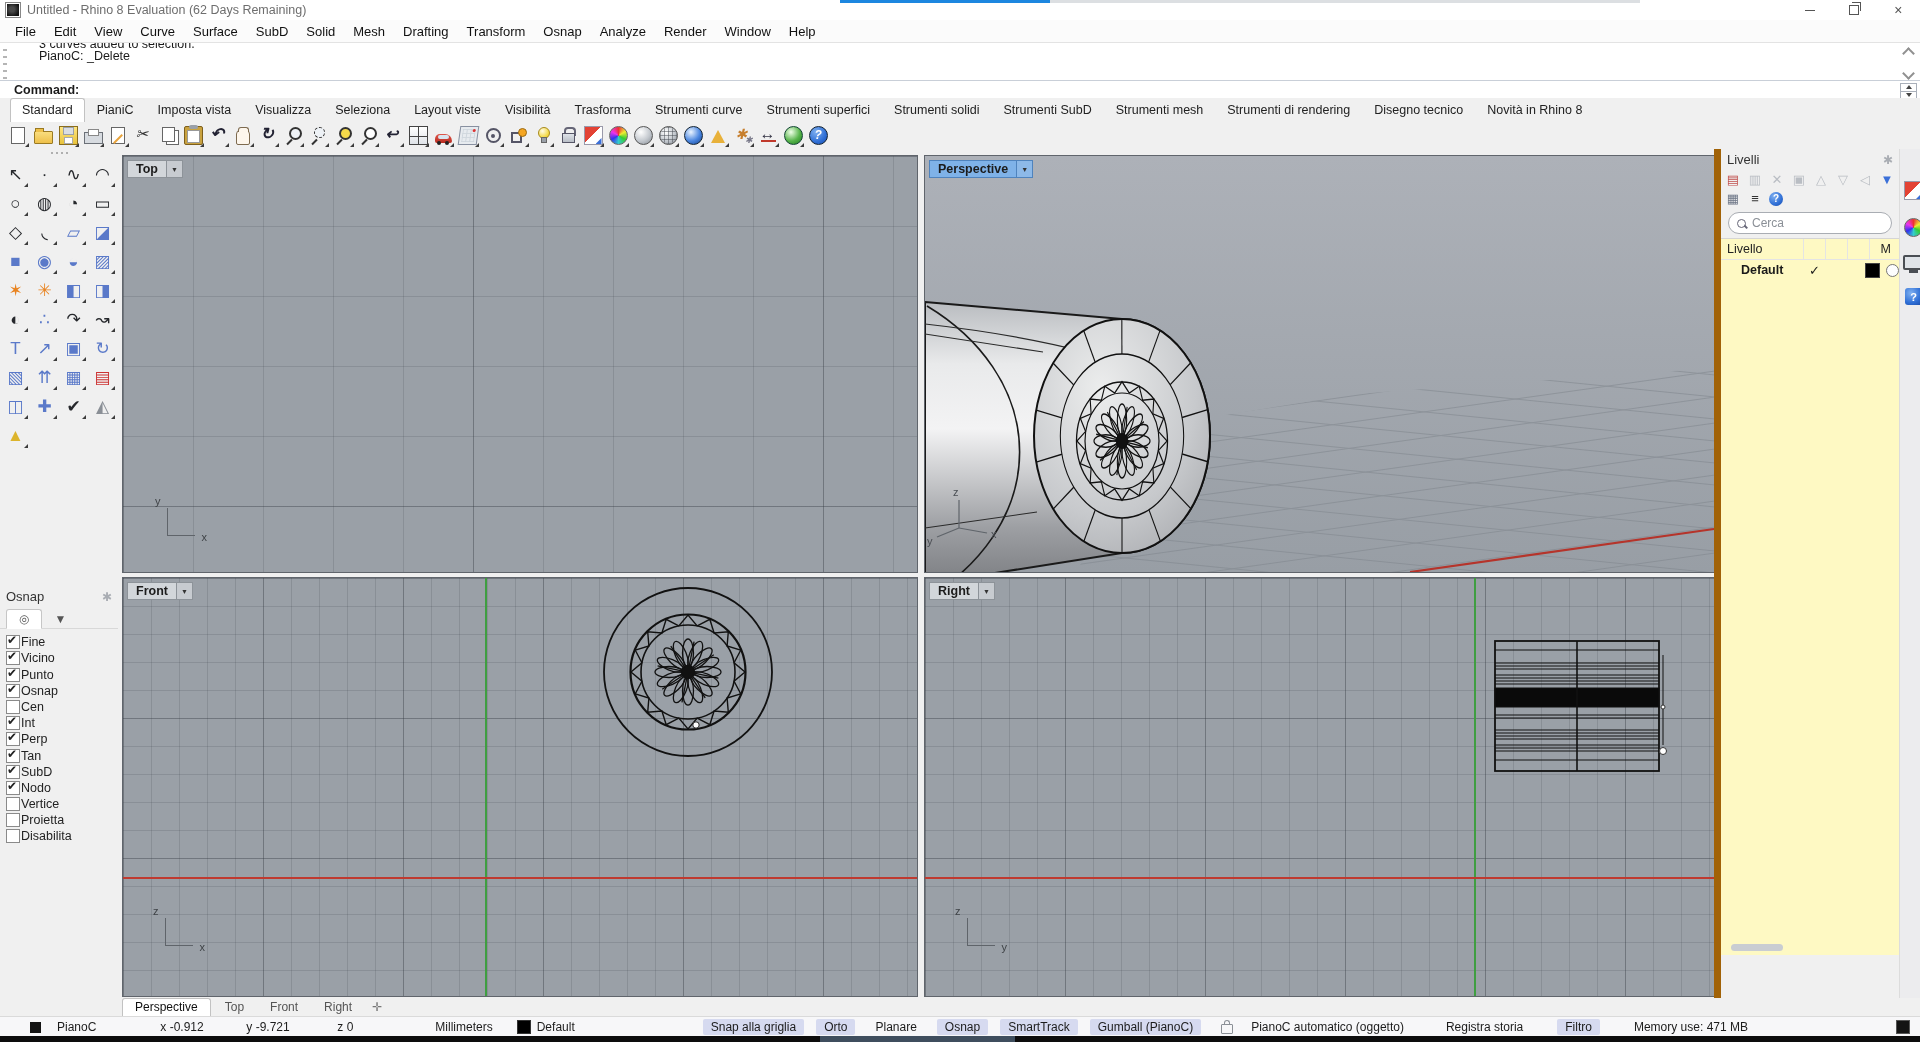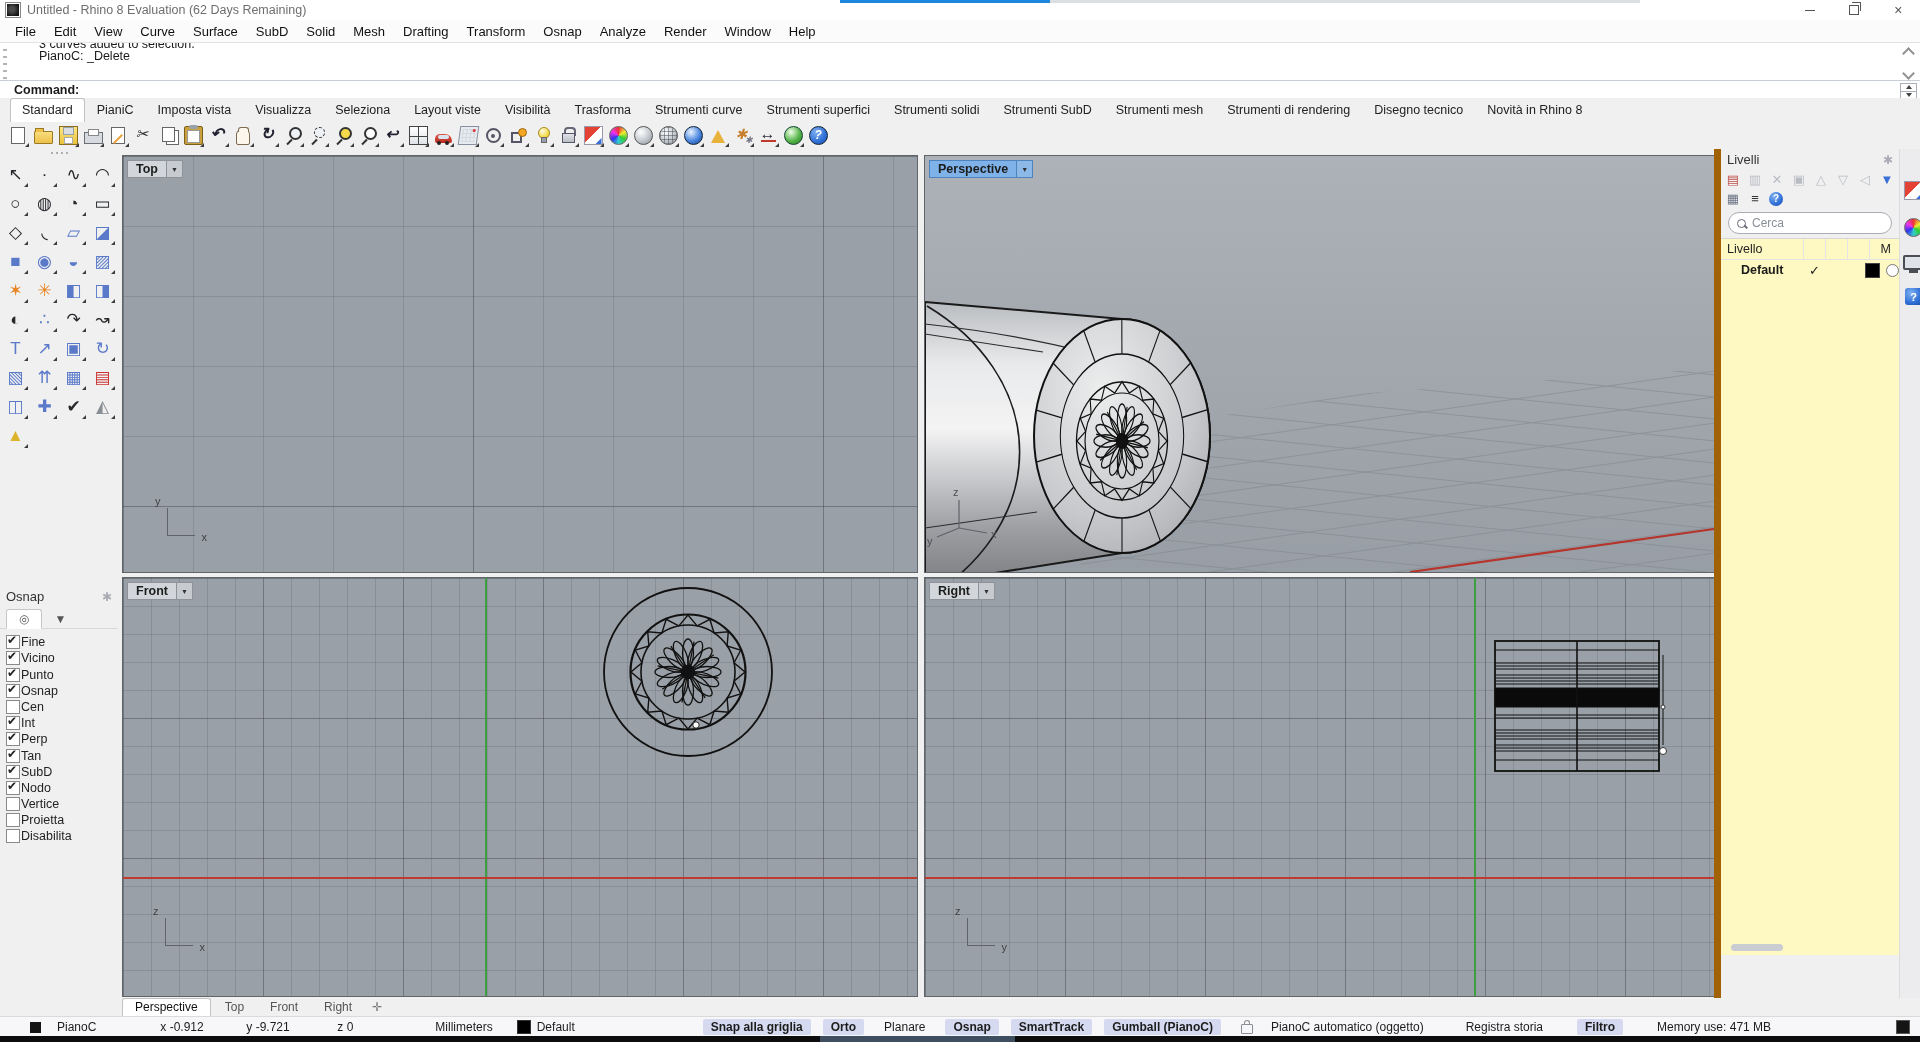--- a/index.html
+++ b/index.html
@@ -191,21 +191,21 @@
   .statusbar{position:absolute;left:0;top:1016px;height:20px;right:0;background:#f7f7f9;border-top:1px solid #dadada;display:flex;align-items:center;font-size:12px;color:#1c1c1c;}
   .sb-sq{width:11px;height:11px;background:#141414;margin-left:30px;flex:0 0 auto;}
   .sb-it{white-space:nowrap;}
   .sb-pianoc{margin-left:16px;}
   .sb-x{margin-left:64px;width:86px;} .sb-y{margin-left:0;width:91px;} .sb-z{margin-left:0;width:76px;}
   .sb-mm{margin-left:22px;}
   .sb-layergrp{margin-left:24px;display:flex;align-items:center;gap:6px;}
   .sb-layergrp .swatch{width:12px;height:12px;background:#000;border:1px solid #333;}
   .sb-toggles{display:flex;align-items:center;gap:12px;margin-left:128px;}
   .sbt{padding:1px 8px;border-radius:2px;white-space:nowrap;}
-  .sbt.on{background:#d6daf0;font-weight:bold;}
+  .sbt.on{background:#d6daf0;font-weight:normal;}
   .sb-lock{width:10px;height:8px;border:1px solid #8a8f96;border-radius:1px;position:relative;margin:3px 0 0 20px;flex:0 0 auto;}
   .sb-lock::before{content:"";position:absolute;top:-5px;left:2px;width:4px;height:4px;border:1.5px solid #8a8f96;border-bottom:0;border-radius:3px 3px 0 0;}
   .sb-right{display:flex;align-items:center;gap:26px;margin-left:10px;}
   .sb-rsq{margin-left:auto;margin-right:10px;width:12px;height:12px;background:#141414;border:1px solid #555;flex:0 0 auto;}
   .bottomstrip{position:absolute;left:0;top:1036px;height:6px;right:0;background:#0d0d0d;}
   .bottomstrip i{position:absolute;left:820px;width:195px;top:0;bottom:0;background:#3f4e5e;}
 </style>
 </head>
 <body>
 

